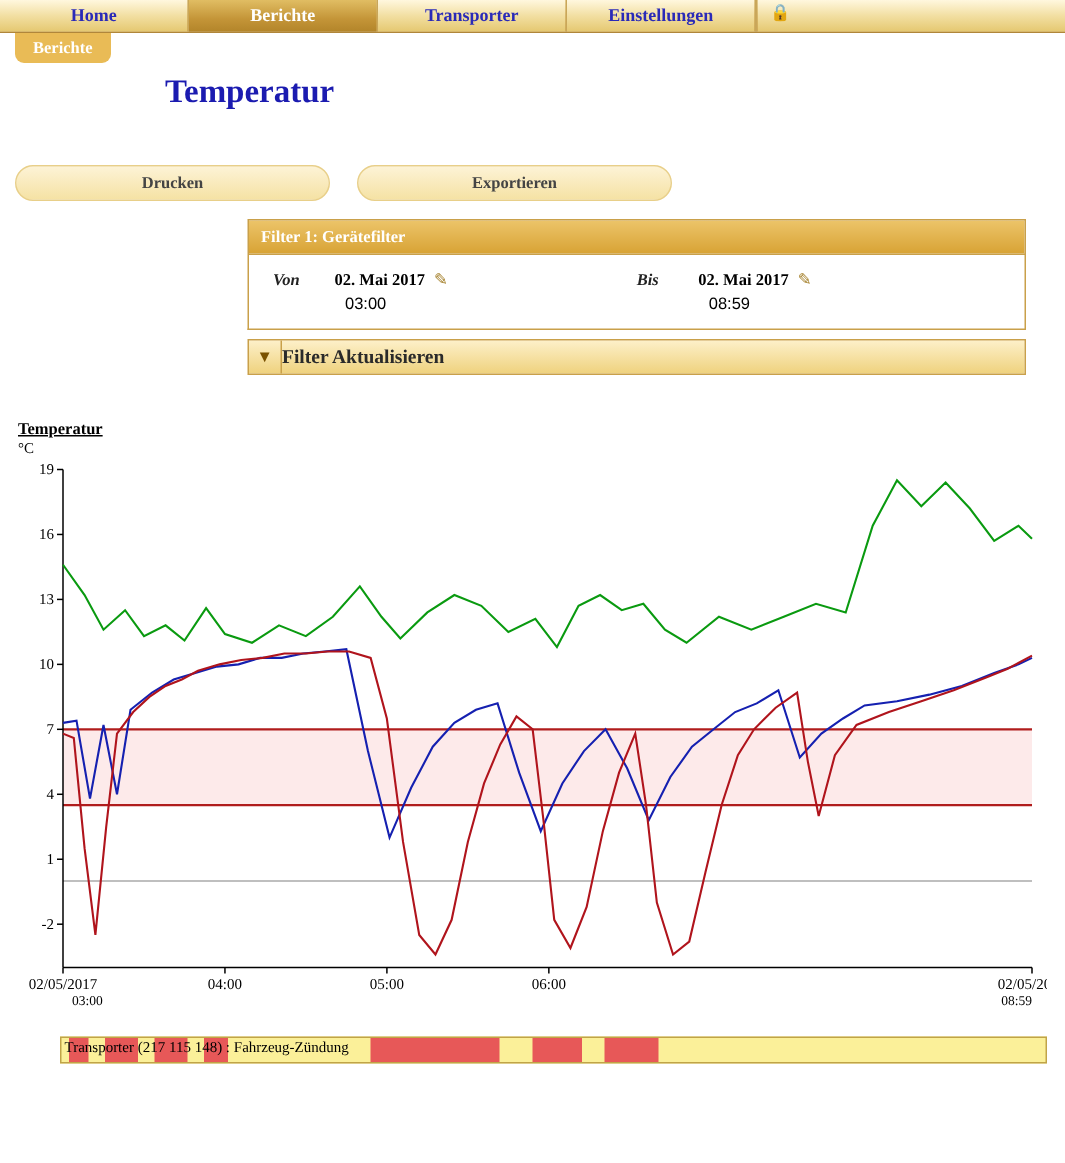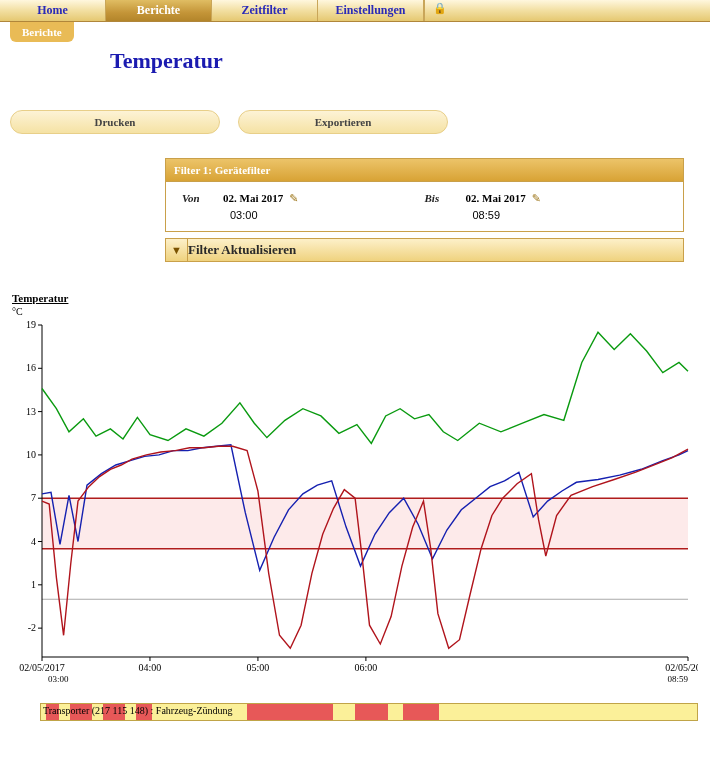--- a/index.html
+++ b/index.html
@@ -11,21 +11,21 @@
   }
 
   
   .topnav {
     display: flex;
     height: 22px;
     background: linear-gradient(to bottom, #f3e4b0 0%, #d8b15a 50%, #c4973b 100%);
     border-bottom: 1px solid #b0863a;
   }
   .topnav .navitem {
-    width: 106px;
+    width: 126px;
     text-align: center;
     font: bold 12px Verdana;
     color: #2a2ab8;
     padding-top: 3px;
     border-right: 1px solid #c9a659;
     background: linear-gradient(to bottom,#fff7de 0%,#f2dfa2 50%,#e5c871 100%);
     cursor: pointer;
   }
   .topnav .navitem.active {
     color: #ffffff;
@@ -64,21 +64,21 @@
     font:bold 11px Verdana;
     color:#444;
     background:linear-gradient(to bottom,#fdf3d6,#f5e2a4);
     border:1px solid #e8cf89;
     border-radius:12px;
     cursor:pointer;
     margin-top:24px;
   }
 
   
-  .filterpanel { margin:12px 26px 0 165px;border-radius:24px; }
+  .filterpanel { margin:0 26px 0 165px;border-radius:24px; }
   .filterhdr {
     background:linear-gradient(to bottom,#ecc469,#d8a335);
     color:#fff;
     font:bold 11px Verdana;
     padding:5px 8px;
     border:1px solid #c9a04a;
   }
   .filterbody {
     border:1px solid #c9a04a;
     border-top:none;
@@ -144,21 +144,21 @@
 </style>
 </head>
 <body>
 
 
 
 
 <div class="topnav">
   <div class="navitem">Home</div>
   <div class="navitem active">Berichte</div>
-  <div class="navitem">Zeitfilter</div>
+  <div class="navitem">Transporter</div>
   <div class="navitem">Einstellungen</div>
   <div class="lock">🔒</div>
   <div class="spacer"></div>
 </div>
 <div class="subtab">Berichte</div>
 
 <h1 class="title">Temperatur</h1>
 
 <div class="actionrow">
   <div class="pillbtn">Drucken</div>

